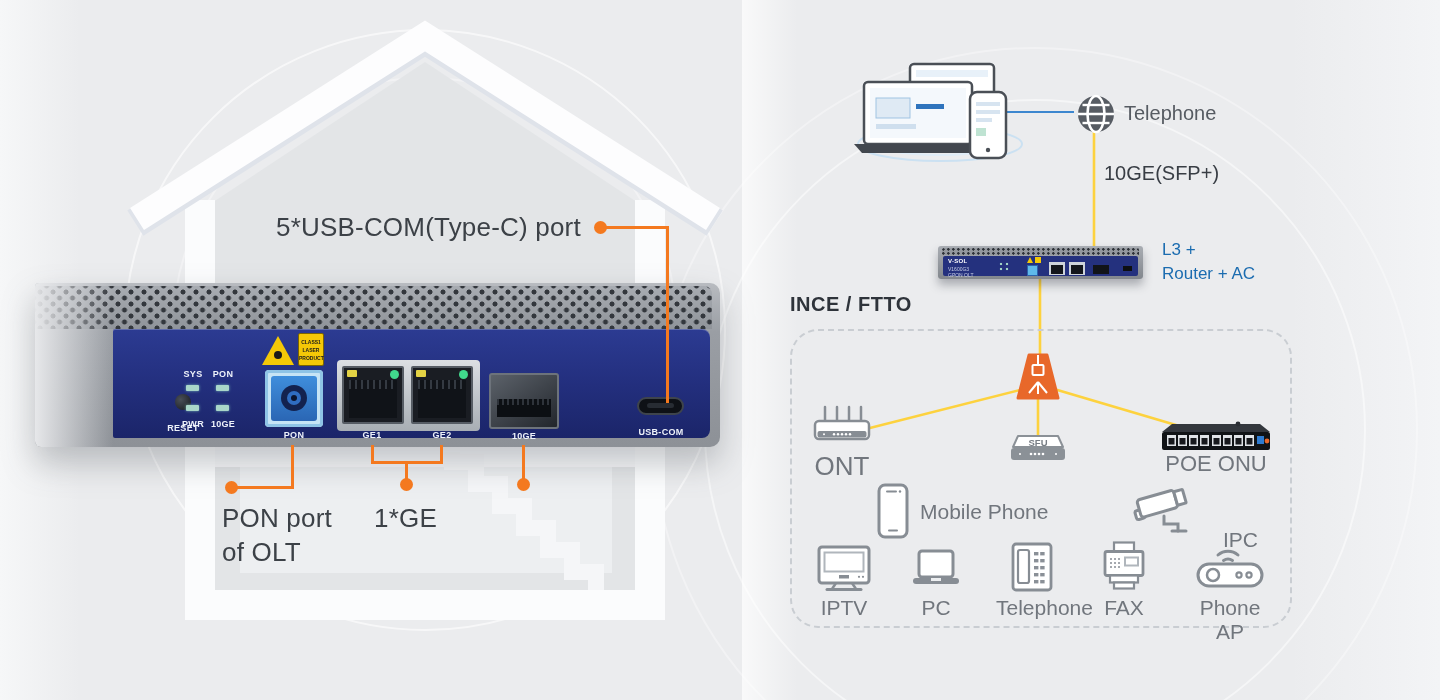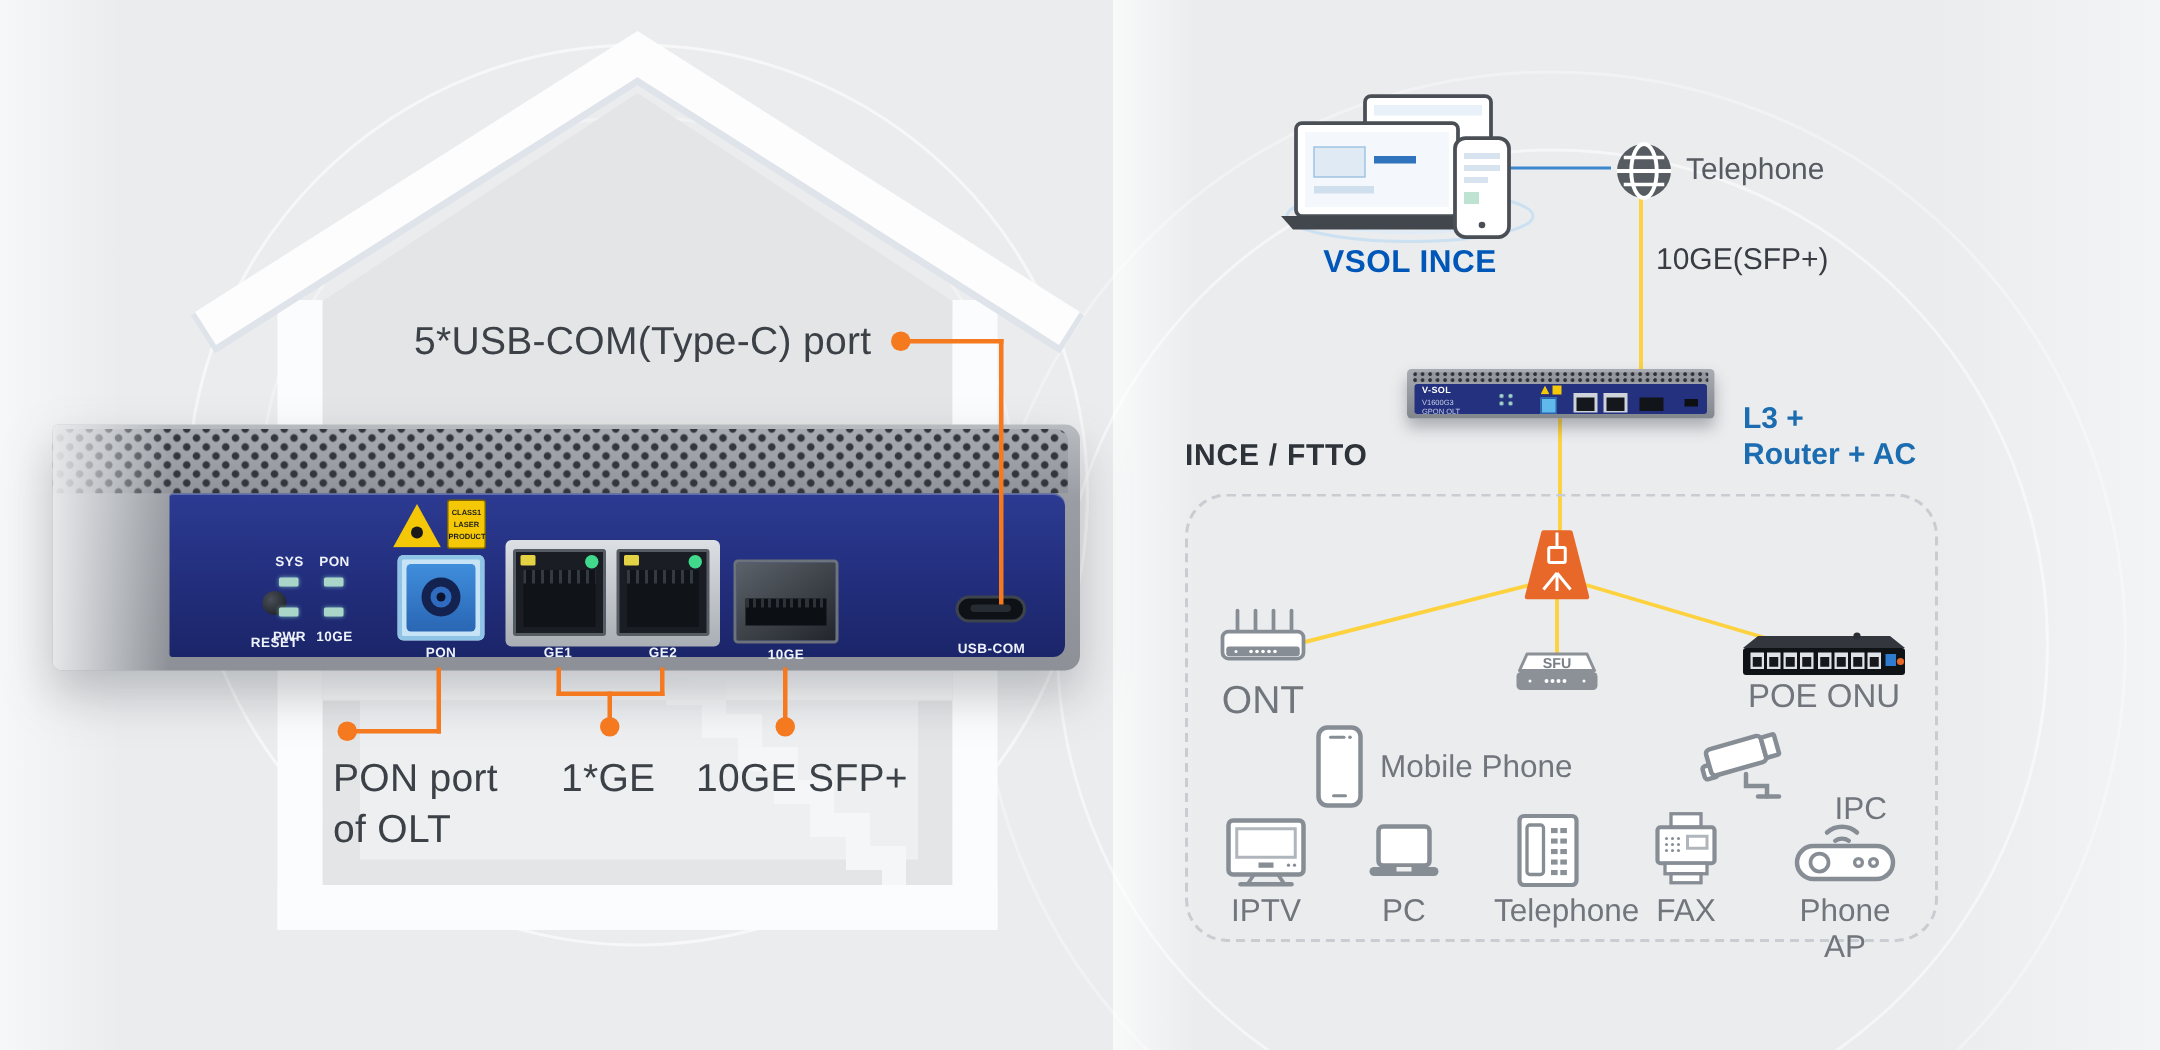--- a/index.html
+++ b/index.html
@@ -32,21 +32,21 @@
   .rj-inner{position:absolute;left:5px;right:5px;top:12px;bottom:4px;background:#101318;
     background-image:repeating-linear-gradient(90deg,#343a42 0 2px,rgba(0,0,0,0) 2px 6px);
     background-size:100% 9px;background-repeat:no-repeat;}
   .ledY{position:absolute;top:2px;left:3px;width:10px;height:7px;background:#e3d244;border-radius:1px;}
   .ledG{position:absolute;top:2px;right:3px;width:9px;height:9px;background:#41d98c;border-radius:50%;}
   
   .oline{position:absolute;background:#f4791f;}
   .odot{position:absolute;width:13px;height:13px;border-radius:50%;background:#f4791f;}
   .callout-text{position:absolute;color:#3c4147;font-size:26px;letter-spacing:.2px;}
   
-  .cap-blue{position:absolute;color:#1b6cb0;font-size:20px;font-weight:bold;margin-top:28px;}
+  .cap-blue{position:absolute;color:#1b6cb0;font-size:17px;font-weight:normal;}
   .node-label{position:absolute;color:#71767d;font-size:21px;text-align:center;}
   .dashed-box{position:absolute;left:790px;top:329px;width:502px;height:299px;
     border:2px dashed #c9cdd2;border-radius:28px;box-sizing:border-box;}
   .mini-olt{position:absolute;left:938px;top:246px;width:205px;height:33px;border-radius:3px;
     background:linear-gradient(#a9adb3,#82878d);box-shadow:0 6px 10px rgba(50,55,65,.35);}
   .mini-vent{position:absolute;top:2px;left:4px;right:4px;height:7px;
     background-image:radial-gradient(circle at 1.4px 1.4px,#2e3238 1px,rgba(0,0,0,0) 1.5px);
     background-size:5px 4px;background-color:#94989e;border-radius:2px 2px 0 0;}
   .mini-blue{position:absolute;top:10px;left:5px;right:5px;bottom:3px;background:#24317e;border-radius:2px;}
 </style>
@@ -158,21 +158,20 @@
 
   <div class="oline" style="left:371px;top:445px;width:3px;height:19px;"></div>
   <div class="oline" style="left:440px;top:445px;width:3px;height:19px;"></div>
   <div class="oline" style="left:371px;top:461px;width:72px;height:3px;"></div>
   <div class="oline" style="left:405px;top:461px;width:3px;height:22px;"></div>
   <div class="odot" style="left:400px;top:478px;"></div>
   <div class="callout-text" style="left:374px;top:503px;">1*GE</div>
 
   <div class="oline" style="left:522px;top:445px;width:3px;height:37px;"></div>
   <div class="odot" style="left:517px;top:478px;"></div>
-  <div class="callout-text" style="left:464px;top:503px;">10GE SFP+</div>
 
   <svg class="abs" style="left:852px;top:58px;" width="176" height="112" viewBox="0 0 176 112">
     <ellipse cx="88" cy="86" rx="82" ry="17" fill="none" stroke="#cbe1f2" stroke-width="2"></ellipse>
     <ellipse cx="88" cy="84" rx="66" ry="13" fill="none" stroke="#dfecf7" stroke-width="2"></ellipse>
     <rect x="58" y="6" width="84" height="56" rx="4" fill="#ffffff" stroke="#4a4f56" stroke-width="2.5"></rect>
     <rect x="64" y="12" width="72" height="7" fill="#e8f1f9"></rect>
     <rect x="64" y="24" width="30" height="4" fill="#dbe7f2"></rect>
     <rect x="64" y="32" width="52" height="4" fill="#dbe7f2"></rect>
     <rect x="12" y="24" width="108" height="62" rx="4" fill="#ffffff" stroke="#4a4f56" stroke-width="2.5"></rect>
     <rect x="18" y="30" width="96" height="50" fill="#f4f8fc"></rect>
@@ -180,21 +179,20 @@
     <rect x="64" y="46" width="28" height="5" fill="#2f74bd"></rect>
     <rect x="24" y="66" width="40" height="5" fill="#cfdfee"></rect>
     <path d="M2,86 L130,86 L122,95 L10,95 Z" fill="#42474e"></path>
     <rect x="118" y="34" width="36" height="66" rx="7" fill="#ffffff" stroke="#4a4f56" stroke-width="2.5"></rect>
     <rect x="124" y="44" width="24" height="4" fill="#d7e4f0"></rect>
     <rect x="124" y="52" width="24" height="4" fill="#d7e4f0"></rect>
     <rect x="124" y="60" width="16" height="4" fill="#d7e4f0"></rect>
     <rect x="124" y="70" width="10" height="8" fill="#bfe3d2"></rect>
     <circle cx="136" cy="92" r="2.2" fill="#4a4f56"></circle>
   </svg>
-  <div class="abs" style="left:855px;top:163px;width:170px;text-align:center;color:#0057b8;font-size:21px;font-weight:bold;letter-spacing:.3px;">VSOL INCE</div>
 
   <svg class="abs" style="left:1076px;top:94px;" width="40" height="40" viewBox="0 0 40 40">
     <circle cx="20" cy="20" r="18" fill="#575c63"></circle>
     <ellipse cx="20" cy="20" rx="8.5" ry="18" fill="none" stroke="#ffffff" stroke-width="2.6"></ellipse>
     <line x1="2" y1="20" x2="38" y2="20" stroke="#ffffff" stroke-width="2.6"></line>
     <line x1="6.5" y1="11" x2="33.5" y2="11" stroke="#ffffff" stroke-width="2.4"></line>
     <line x1="6.5" y1="29" x2="33.5" y2="29" stroke="#ffffff" stroke-width="2.4"></line>
   </svg>
   <div class="abs" style="left:1124px;top:102px;font-size:20px;color:#565b62;">Telephone</div>
 

